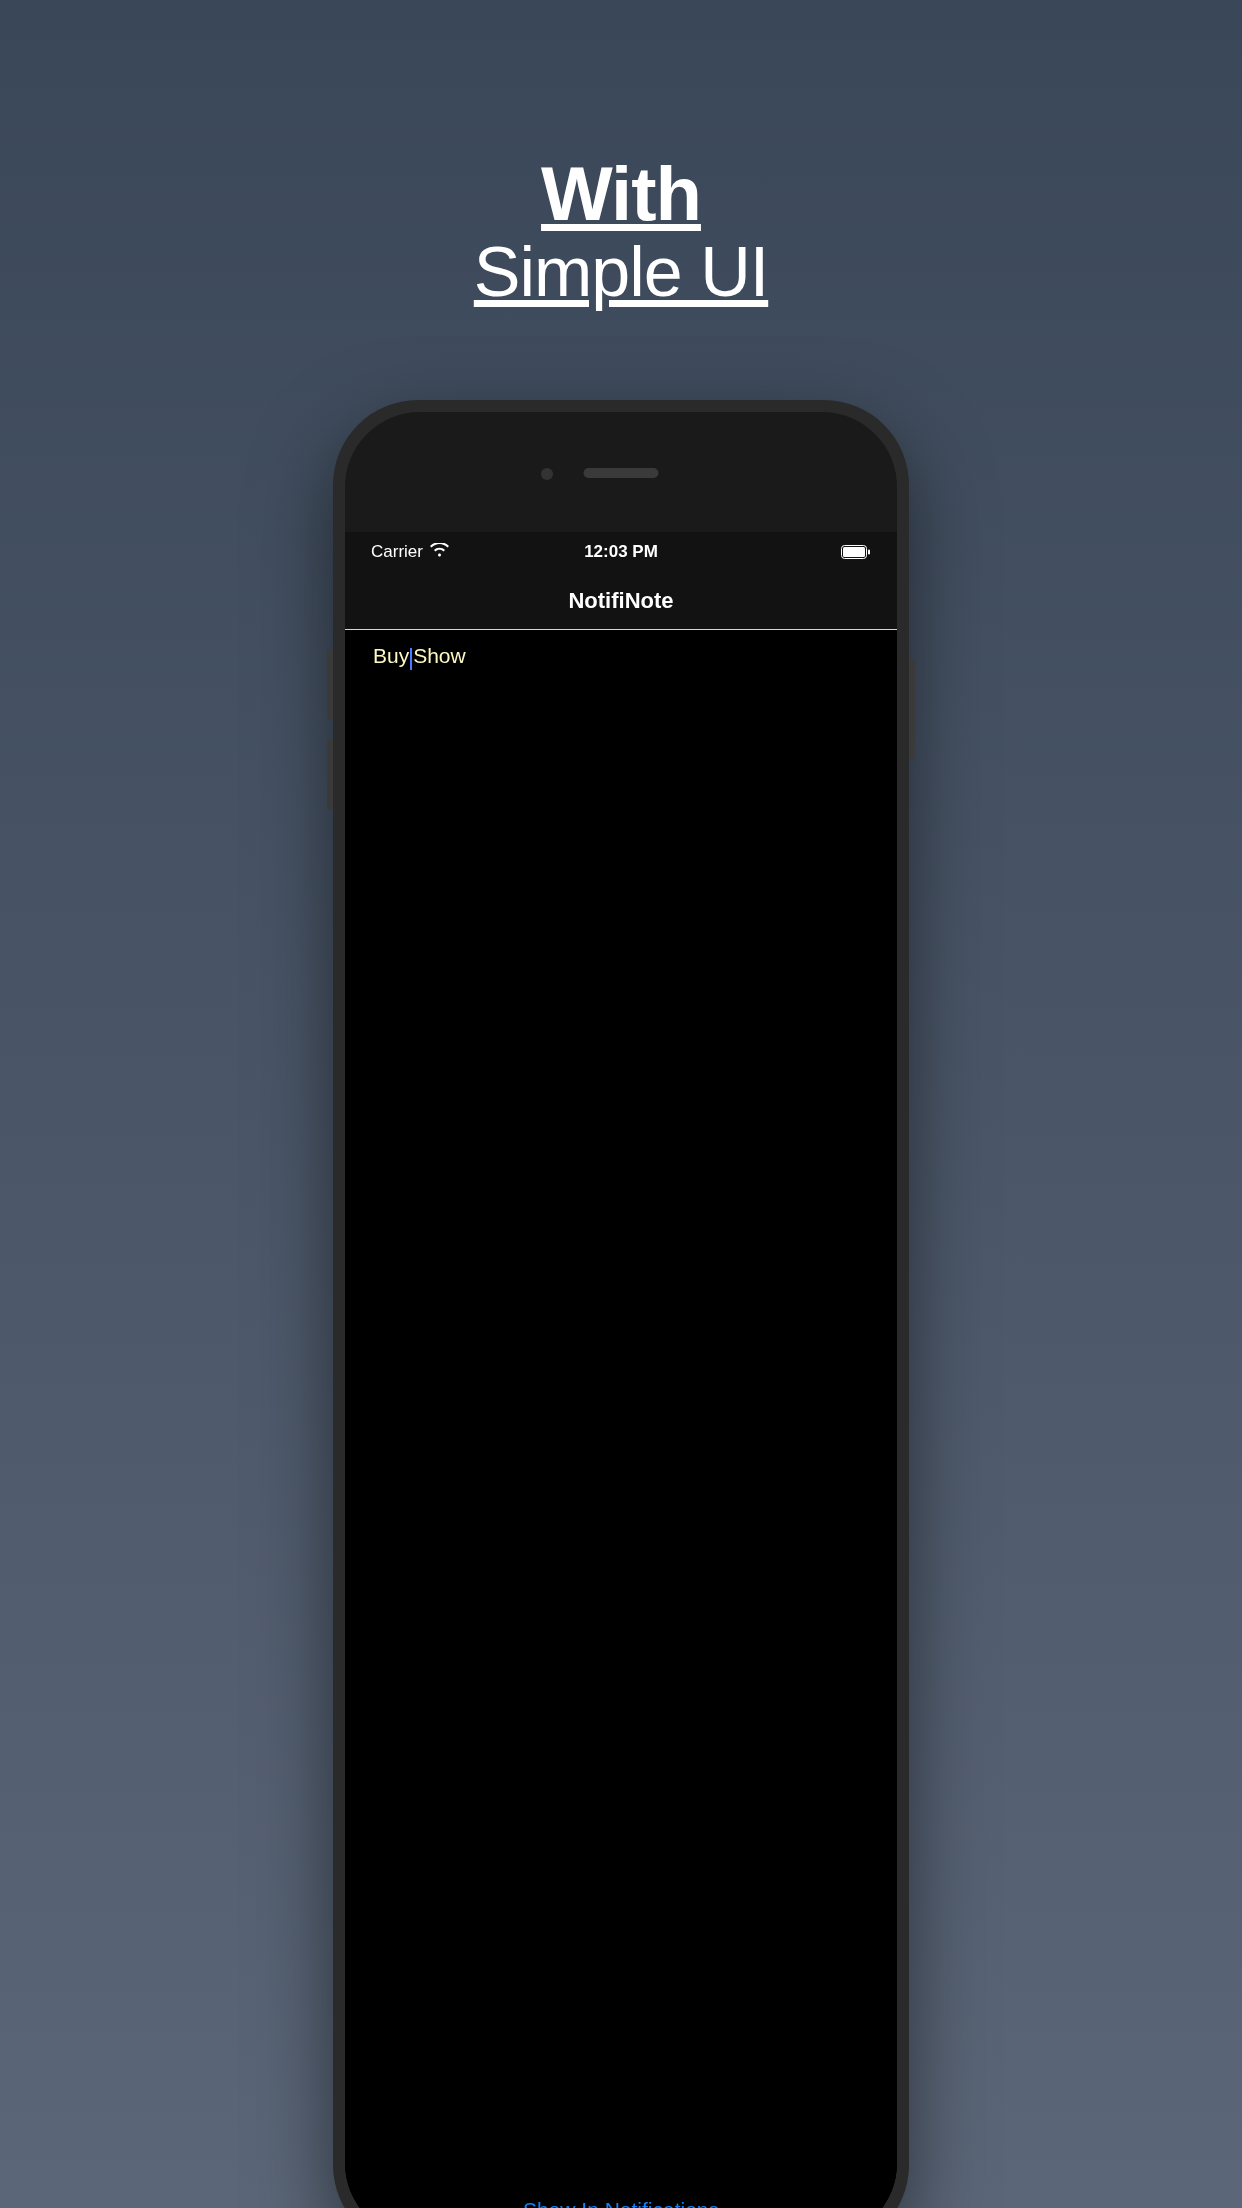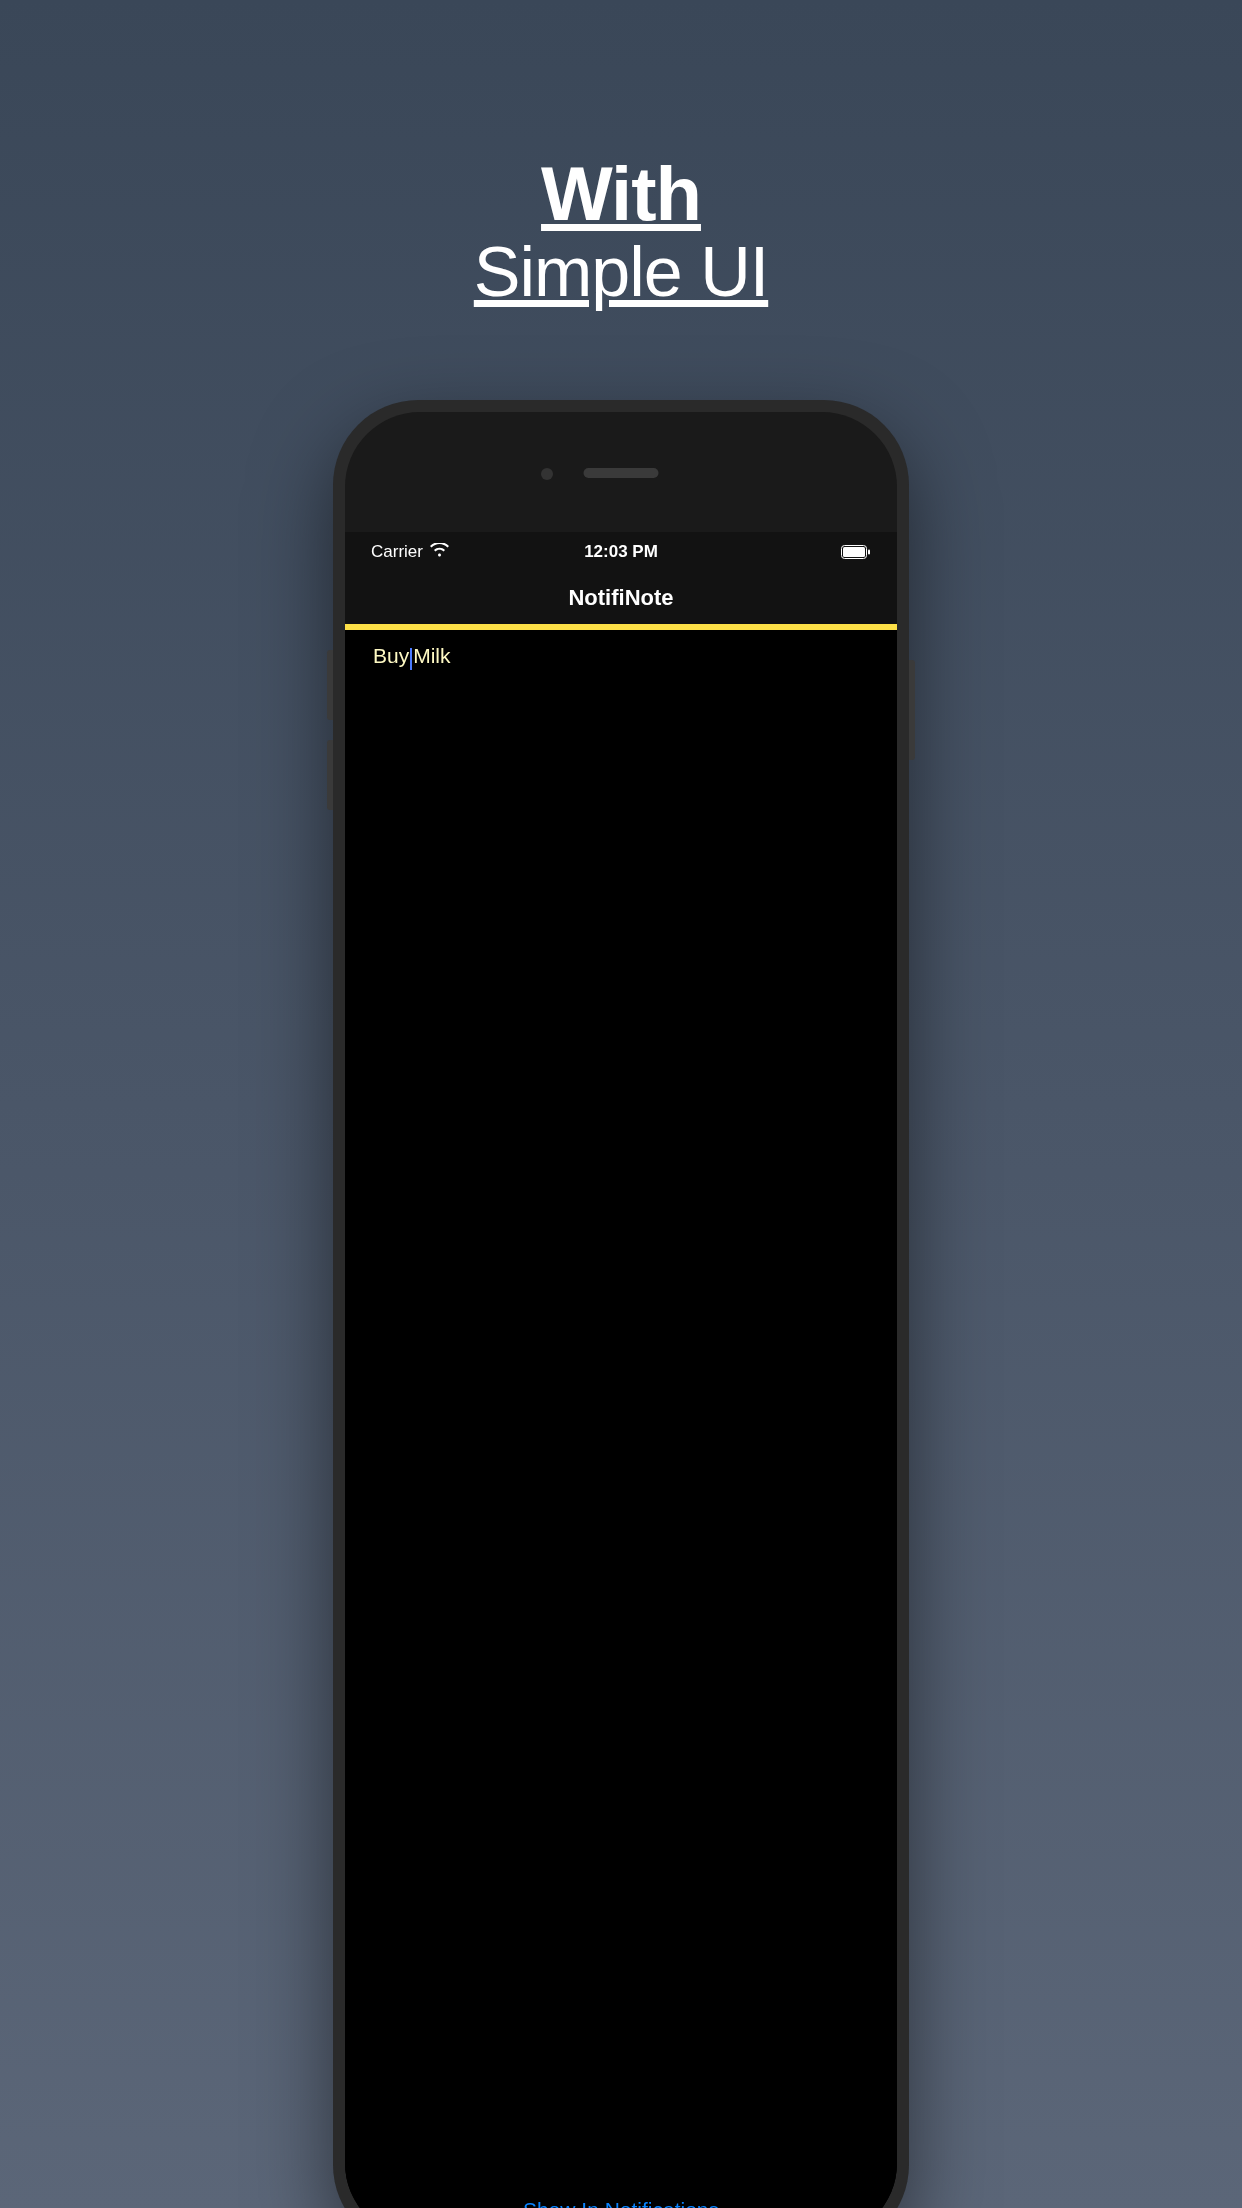--- a/index.html
+++ b/index.html
@@ -157,21 +157,21 @@
       display: inline-flex;
       align-items: center;
     }
     
     .nav-bar {
       height: 58px;
       background: #121212;
       display: flex;
       align-items: center;
       justify-content: center;
-      border-bottom: 6px solid #fde047;
+      border-bottom: 1px solid #fde047;
     }
     
     .nav-title {
       color: #ffffff;
       font-size: 22px;
       font-weight: 600;
     }
     
     .note-area {
       flex: 1;
@@ -250,21 +250,21 @@
             <rect x="27" y="4.5" width="2" height="5" rx="1" fill="white"></rect>
           </svg>
         </div>
       </div>
 
       <div class="nav-bar">
         <div class="nav-title">NotifiNote</div>
       </div>
 
       <div class="note-area">
-        <span class="note-text">Buy</span><span class="cursor"></span><span class="note-text">Milk</span>
+        <span class="note-text">Buy</span><span class="cursor"></span><span class="note-text">Show</span>
       </div>
 
       <div class="bottom-button">
         <button class="show-button">Show In Notifications</button>
       </div>
 
     </div>
   </div>
 </div>
 

